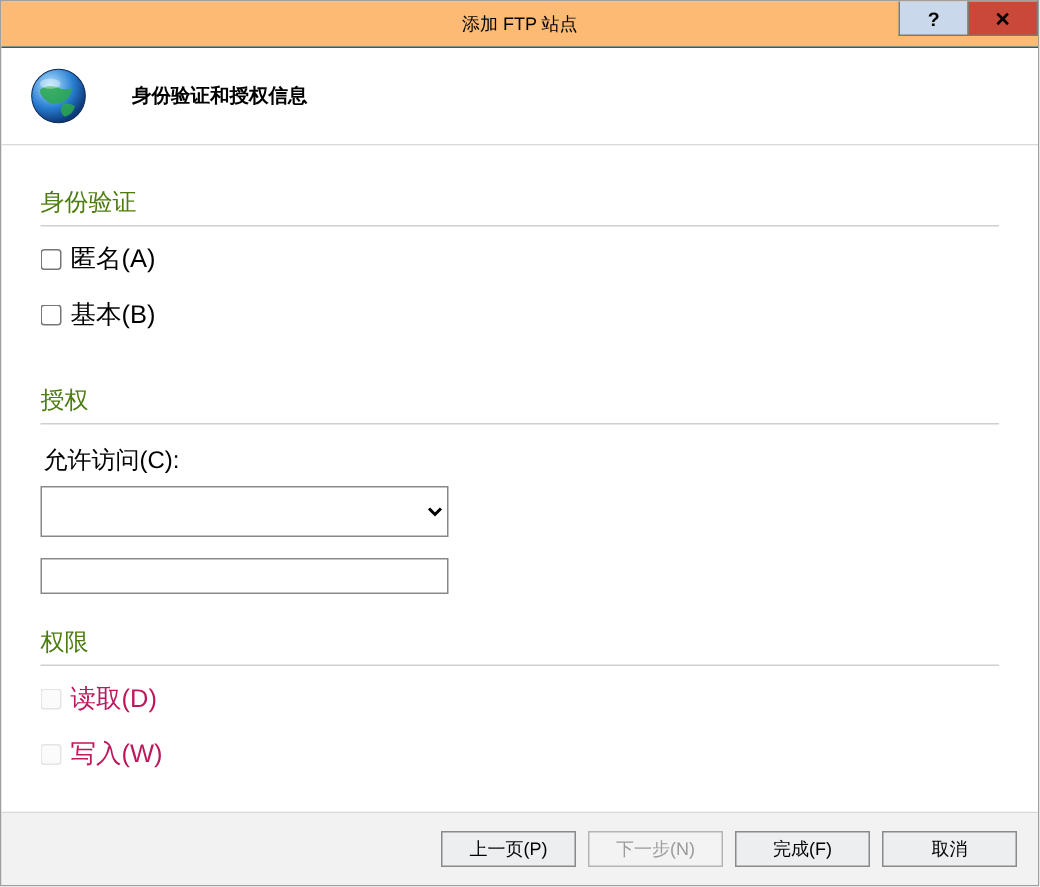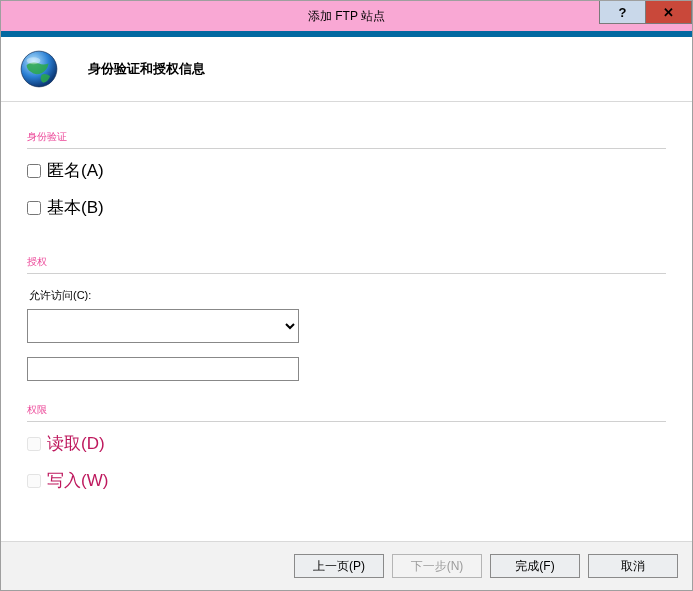--- a/index.html
+++ b/index.html
@@ -16,22 +16,22 @@
     box-sizing: border-box;
     border: 1px solid #9f9f9f;
     background: #fff;
     position: relative;
     display: flex;
     flex-direction: column;
   }
   
   .titlebar {
     height: 30px;
-    background: #f9a8d4;
-    border-bottom: 6px solid #0369a1;
+    background: #fdba74;
+    border-bottom: 1px solid #0369a1;
     display: flex;
     align-items: center;
     position: relative;
   }
   .titlebar .title {
     flex: 1;
     text-align: center;
     font-size: 12px;
     color: #000;
   }
@@ -85,22 +85,22 @@
     color: #000;
   }
   
   .content {
     flex: 1;
     padding: 28px 26px 10px 26px;
     background: #fff;
     position: relative;
   }
   .group-label {
-    font-size: 10px;
-    color: #ec4899;
+    font-size: 16px;
+    color: #4d7c0f;
     margin-bottom: 2px;
   }
   .group-rule {
     border: none;
     border-top: 1px solid #d0d0d0;
     margin: 4px 0 10px 0;
   }
   .chk-row {
     display: flex;
     align-items: center;
@@ -115,21 +115,21 @@
   .chk-row label {
     font-size: 17px;
   }
   .chk-row.disabled label {
     color: #be185d;
   }
   .chk-row.disabled input[type="checkbox"] {
     opacity: 0.6;
   }
   .sub-label {
-    font-size: 11px;
+    font-size: 16px;
     margin: 14px 0 6px 2px;
   }
   .select {
     width: 272px;
     height: 24px;
     border: 1px solid #888;
     background: #fff;
     font-size: 12px;
     padding: 16px 4px;
     box-sizing: border-box;

